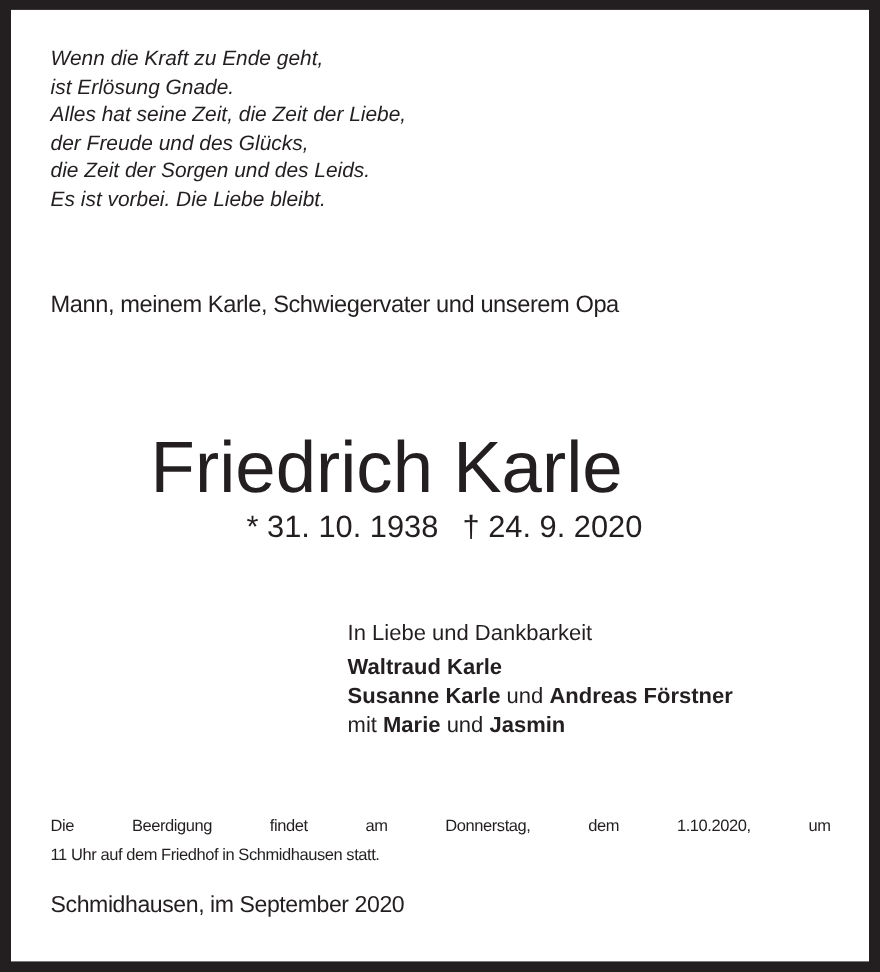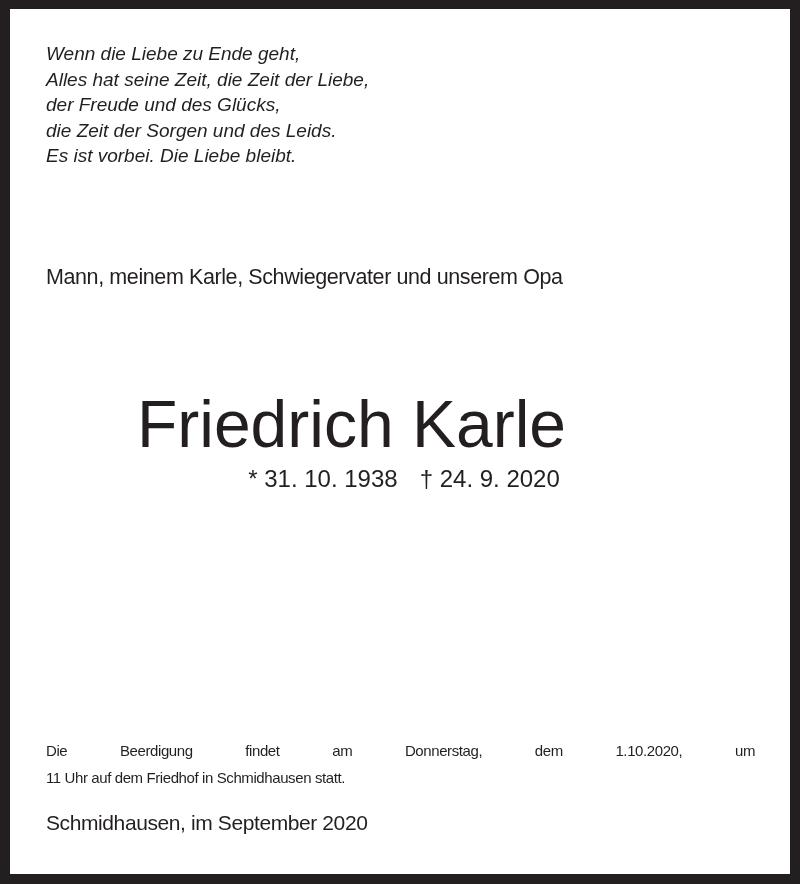--- a/index.html
+++ b/index.html
@@ -2,50 +2,57 @@
 <html><head>
 <meta charset="utf-8">
 <style>
   html, body { margin:0; padding:0; }
   body { width:800px; height:884px; background:#231f20; position:relative; overflow:hidden; }
   .card { position:absolute; left:10px; top:9px; width:780px; height:865px; background:#fff; color:#231f20;
           font-family:"Liberation Sans", sans-serif; }
   .poem { position:absolute; left:36px; top:32px; font-style:italic; font-size:19px; line-height:25.5px; }
   .intro { position:absolute; left:36px; top:254px; font-size:21.5px; line-height:28px; width:740px; letter-spacing:-0.4px; }
   .name { position:absolute; left:0; width:683px; top:378px; text-align:center; font-size:66px; line-height:74px; }
-  .dates { position:absolute; left:0; width:788px; top:457px; text-align:center; font-size:24px; line-height:26px; }
+  .dates { position:absolute; left:0; width:788px; top:457px; text-align:center; font-size:28px; line-height:26px; }
   .dates .sep { display:inline-block; width:22px; }
   .family { position:absolute; left:306px; top:554px; font-size:20px; line-height:26px; }
   .family .head { margin-bottom:5px; }
   .family b { font-weight:bold; }
   .funeral { position:absolute; left:36px; top:728px; width:709px; font-size:15px; line-height:27px; text-align:justify; text-align-last:left; letter-spacing:-0.4px; }
   .funeral .l1 { text-align-last:justify; display:block; }
   .place { position:absolute; left:36px; top:800px; font-size:21px; line-height:27px; letter-spacing:-0.4px; }
 </style>
 </head>
 <body>
 
 <div class="card">
   <div class="poem">
-    <div>Wenn die Liebe zu Ende geht,</div>
+    <div>Wenn die Kraft zu Ende geht,</div>
+    <div>ist Erlösung Gnade.</div>
     <div>Alles hat seine Zeit, die Zeit der Liebe,</div>
     <div>der Freude und des Glücks,</div>
     <div>die Zeit der Sorgen und des Leids.</div>
     <div>Es ist vorbei. Die Liebe bleibt.</div>
   </div>
 
   <div class="intro">
     <div>Mann, meinem Karle, Schwiegervater und unserem Opa</div>
   </div>
 
   <div class="name">Friedrich Karle</div>
   <div class="dates">
     <span>* 31. 10. 1938</span><span class="sep"></span><span>† 24. 9. 2020</span>
   </div>
 
+  <div class="family">
+    <div class="head">In Liebe und Dankbarkeit</div>
+    <div><b>Waltraud Karle</b></div>
+    <div><b>Susanne Karle</b><span style="white-space:pre"> und </span><b>Andreas Förstner</b></div>
+    <div><span style="white-space:pre">mit </span><b>Marie</b><span style="white-space:pre"> und </span><b>Jasmin</b></div>
+  </div>
 
   <div class="funeral">
     <span class="l1">Die Beerdigung findet am Donnerstag, dem 1.10.2020, um</span>
     <span>11 Uhr auf dem Friedhof in Schmidhausen statt.</span>
   </div>
 
   <div class="place">Schmidhausen, im September 2020</div>
 </div>
 
 </body></html>

